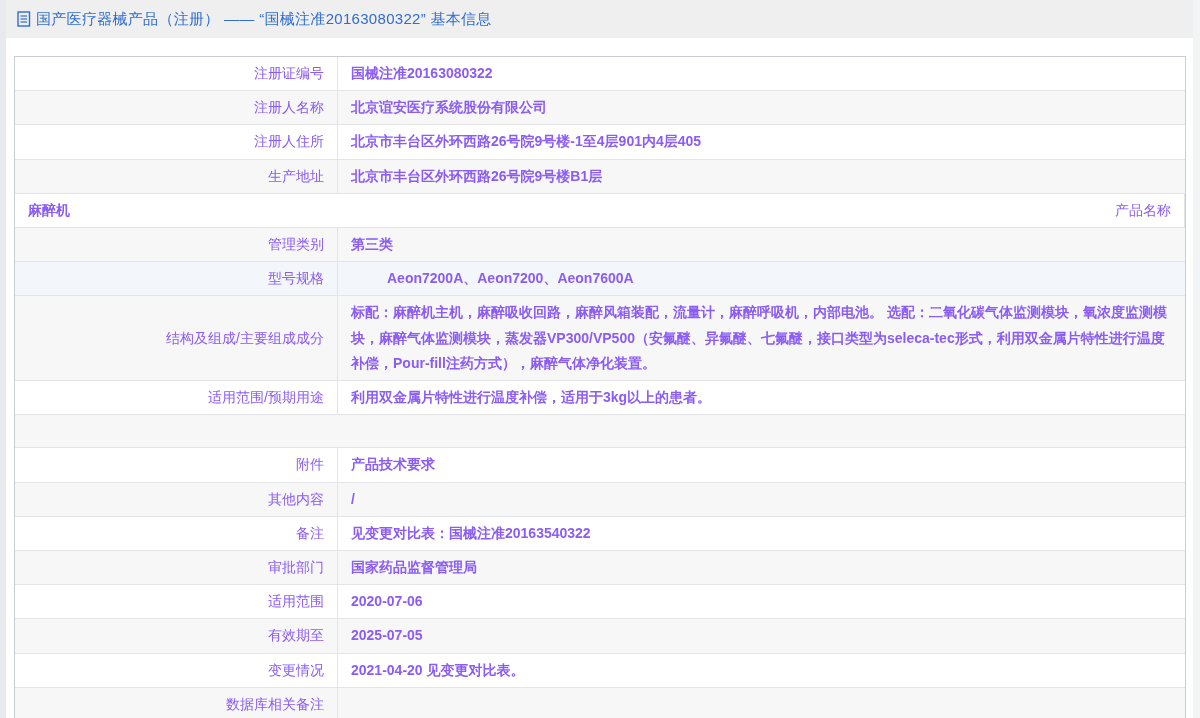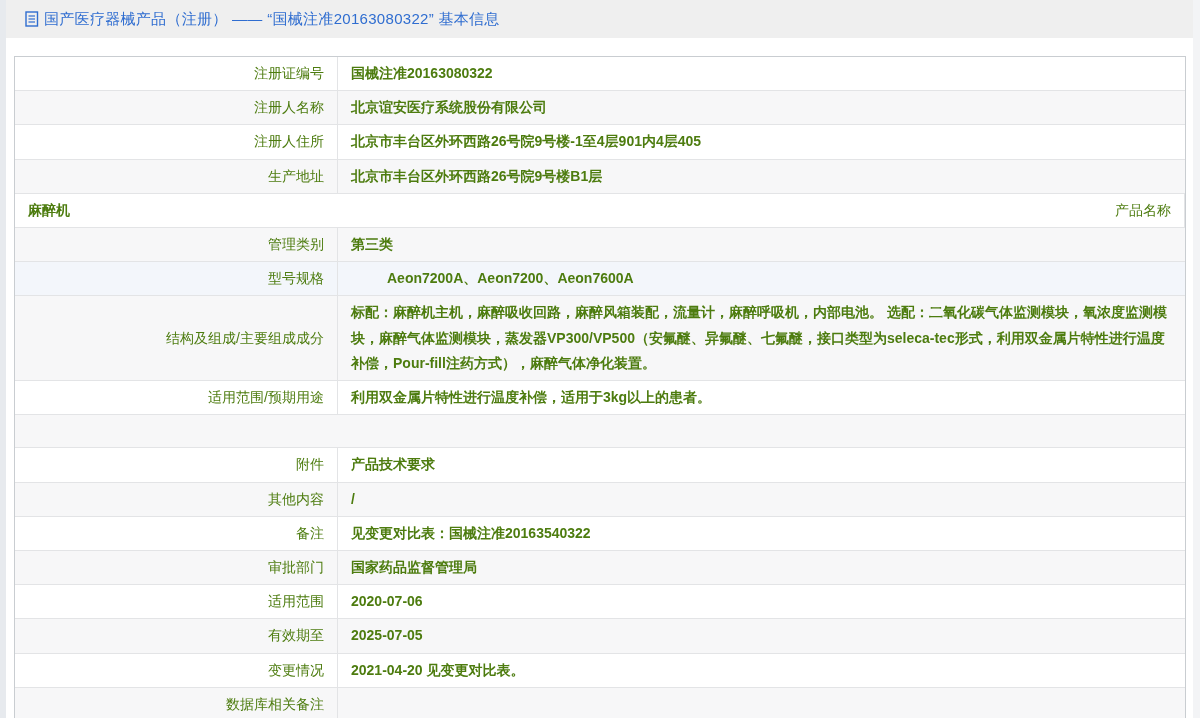--- a/index.html
+++ b/index.html
@@ -15,21 +15,21 @@
     background: #e7eaee; z-index: 5;
   }
   .edge-strip-right {
     position: absolute; right: 0; top: 0; width: 7px; height: 718px;
     background: #f3f4f6; z-index: 5;
   }
   .header-bar {
     position: absolute; left: 0; top: 0; width: 1200px; height: 38px;
     background: #efefef;
     display: flex; align-items: center;
-    padding-left: 24px;
+    padding-left: 16px;
   }
   .doc-icon { display: inline-flex; margin-right: 4px; }
   .page-title {
     color: #2f6dd0;
     font-size: 15px;
     letter-spacing: 0.3px;
   }
   .info-table {
     position: absolute; left: 14px; top: 56px; width: 1172px;
     border: 1px solid #c9cdd1;
@@ -39,21 +39,21 @@
     display: flex;
     min-height: 33.4px;
     border-bottom: 1px solid #e3e4e6;
     background: #ffffff;
   }
   .row:last-child { border-bottom: none; }
   .row:nth-child(even) { background: #f7f7f8; }
   .row.highlight { background: #f3f6fb; gap: 36px; }
   .cell {
     font-size: 14px;
-    color: #4d7c0f;
+    color: #8b5cf6;
     line-height: 1.8;
     padding: 4px 13px;
     display: flex;
     align-items: center;
   }
   .cell.label {
     width: 323px;
     flex: 0 0 323px;
     justify-content: flex-end;
     text-align: right;

